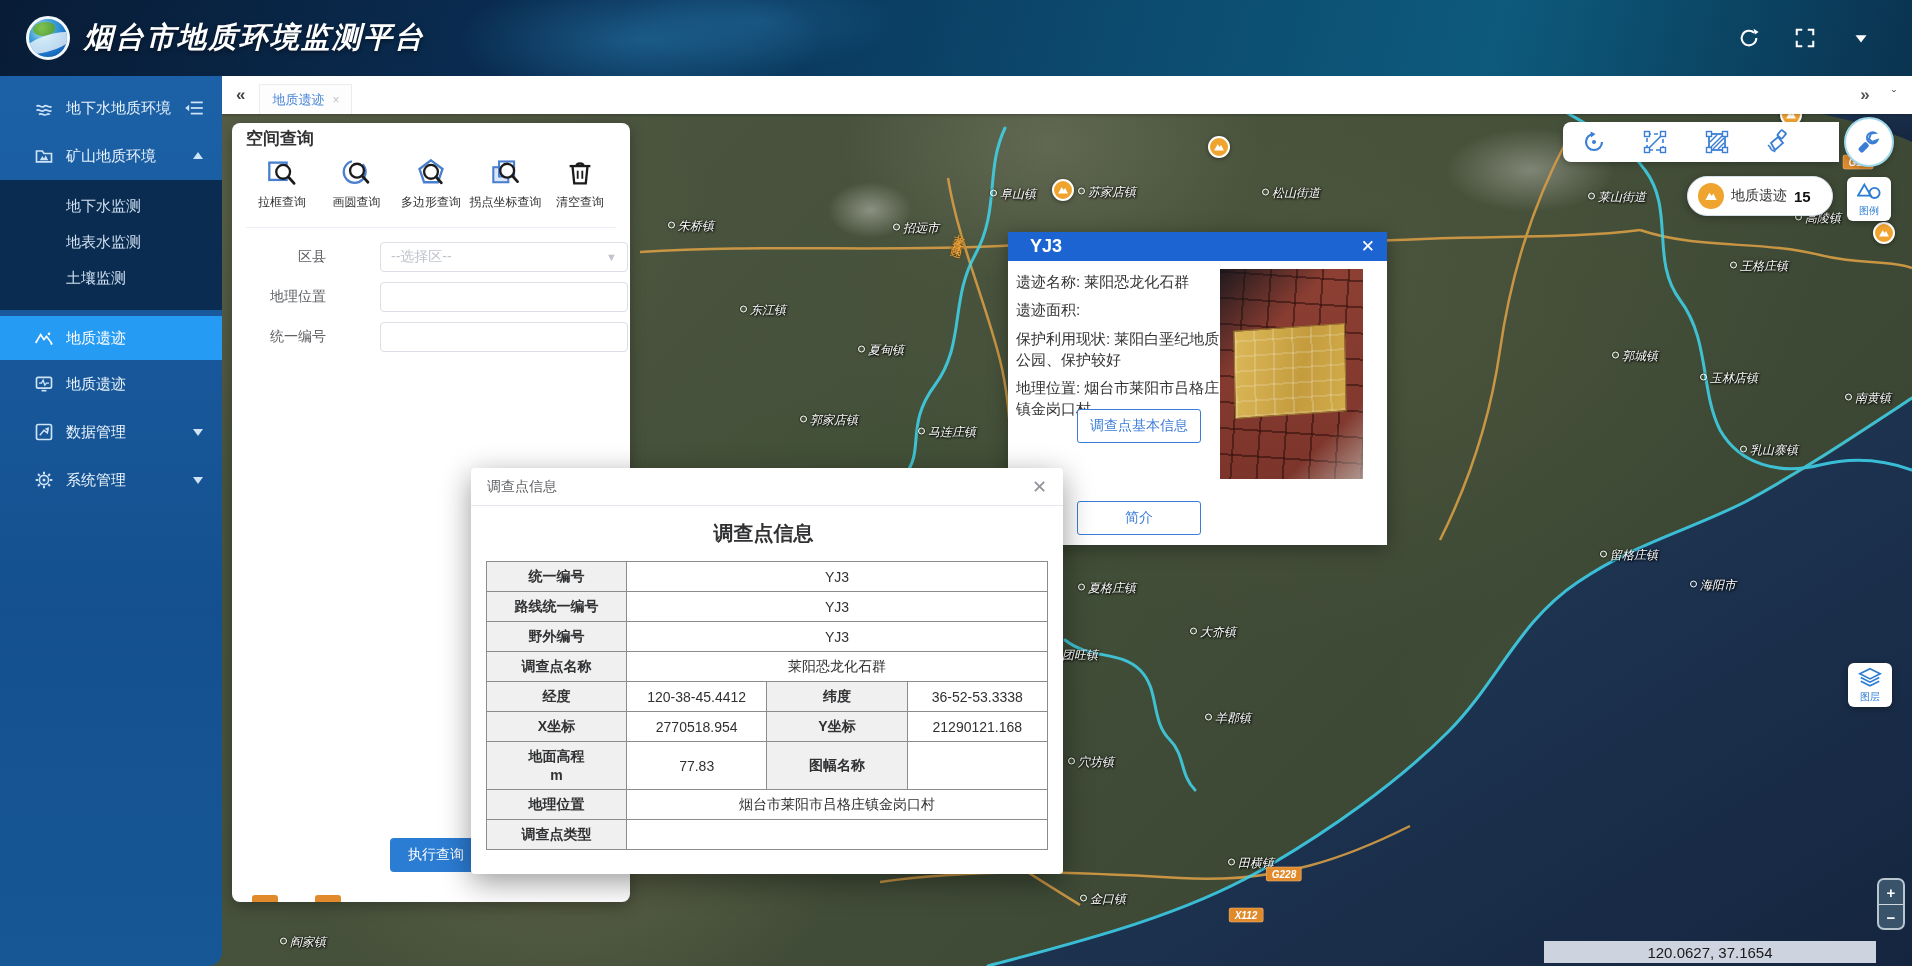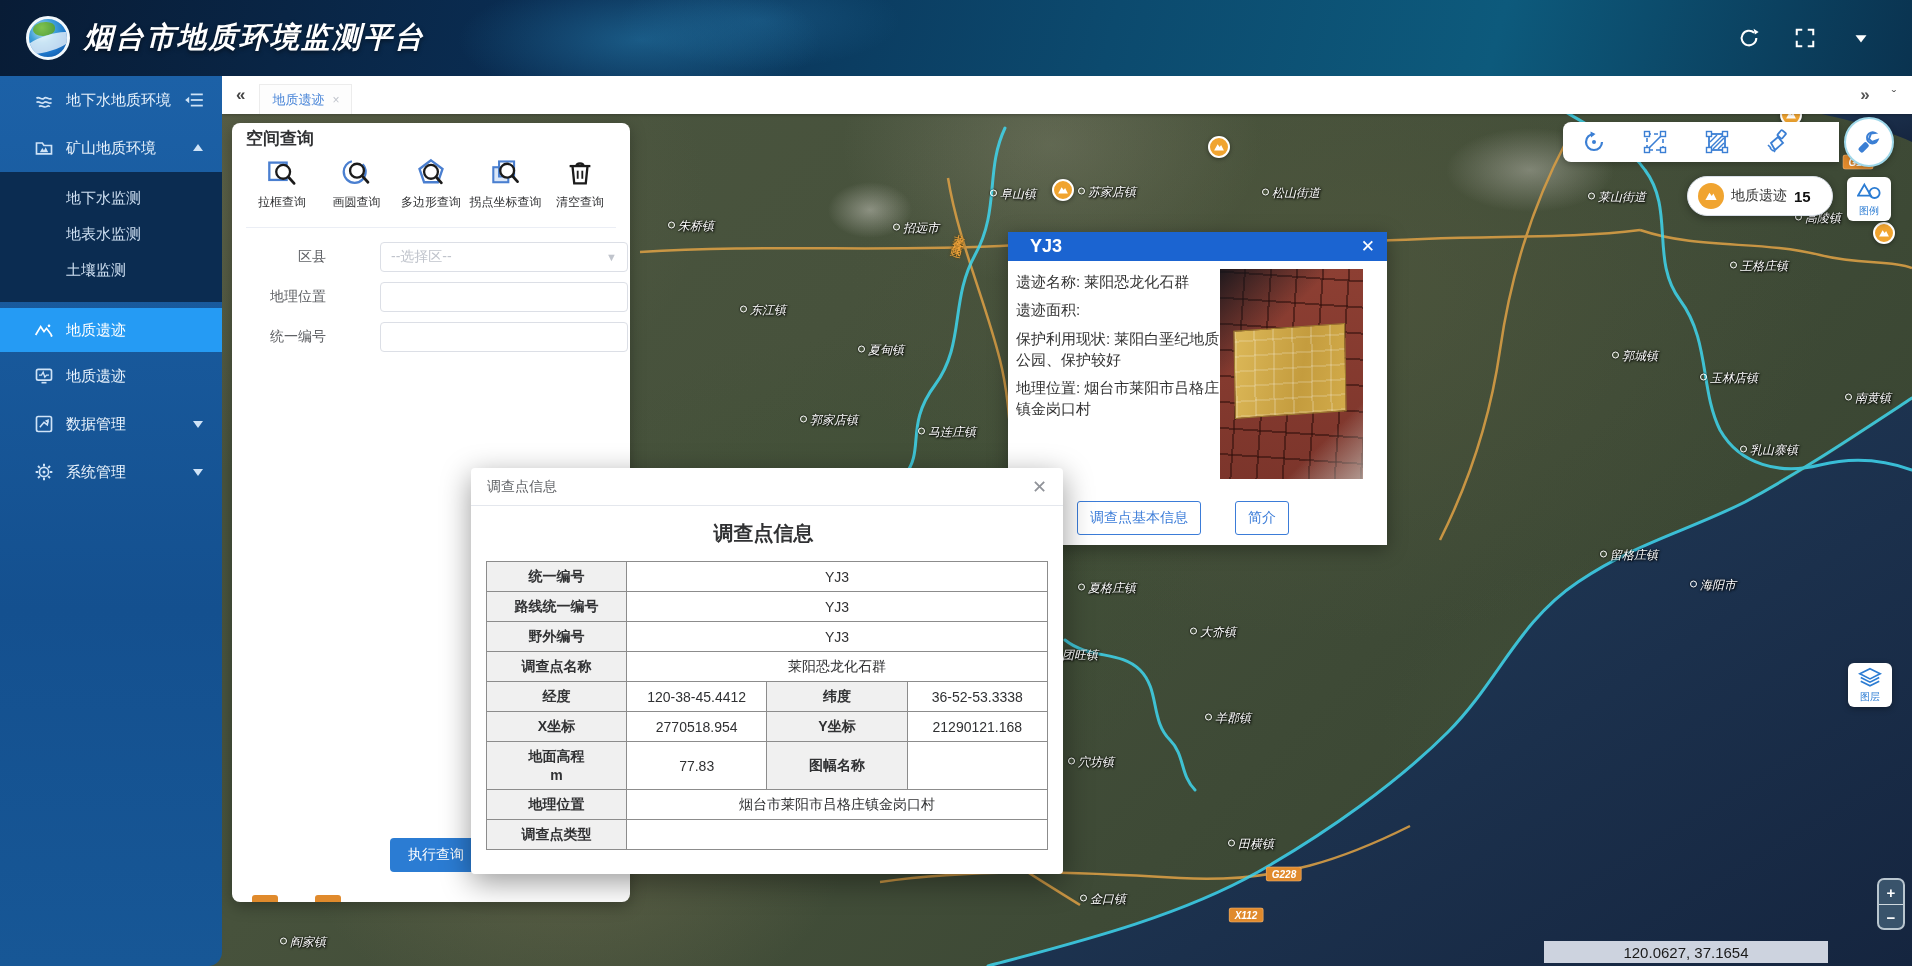--- a/index.html
+++ b/index.html
@@ -60,21 +60,21 @@
     border:1px solid #ececec; border-bottom:none; padding:0 12px; margin-top:8px; cursor:pointer; }
   .tab-chip .t { color:#4a86d8; font-size:13px; }
   .tab-chip .x { color:#c0c4cc; font-size:12px; }
   #tab-right { margin-left:auto; display:flex; align-items:center; gap:22px; margin-right:16px; color:#555; }
   #tab-expand { font-size:17px; font-weight:bold; cursor:pointer; }
   #tab-caret { font-size:13px; cursor:pointer; }
 
   
   #sidebar { position:absolute; left:0; top:76px; width:222px; height:890px;
     background:linear-gradient(#1c61a7,#14508f 60%,#175796); z-index:58;
-    border-radius:0 0 14px 0; padding-top:0; color:#e8f2fc; }
+    border-radius:0 0 14px 0; padding-top:8px; color:#e8f2fc; }
   .side-item { height:48px; display:flex; align-items:center; padding:0 18px 0 34px;
     font-size:15px; cursor:pointer; }
   .side-item .sicon { width:20px; height:20px; margin-right:12px; flex:0 0 auto; }
   .side-item .trail { margin-left:auto; }
   #submenu { background:#0b2c51; padding:8px 0 14px 0; }
   .sub-item { height:36px; line-height:36px; padding-left:66px; font-size:15px; color:#cfe0f2; cursor:pointer; }
   .side-item.active { background:#259bf4; color:#fff; height:44px; }
 
   
   #search-panel { position:absolute; left:232px; top:123px; width:398px; height:779px; background:#fff;
@@ -111,21 +111,21 @@
       linear-gradient(315deg, rgba(205,205,198,.65), rgba(205,205,198,0) 22%),
       repeating-linear-gradient(4deg, transparent 0 24px, rgba(46,14,10,.55) 24px 26px),
       repeating-linear-gradient(94deg, transparent 0 24px, rgba(46,14,10,.55) 24px 26px),
       linear-gradient(#8d3f33,#7c352b); }
   #iw-board { position:absolute; left:14px; top:58px; width:112px; height:88px;
     background:
       repeating-linear-gradient(90deg, rgba(255,255,255,.18) 0 2px, transparent 2px 19px),
       repeating-linear-gradient(0deg, rgba(255,255,255,.16) 0 2px, transparent 2px 15px),
       linear-gradient(100deg,#dcb858,#c49c3e 60%,#d2ab4a);
     border:1px solid #9c7c30; transform:rotate(-4deg) skewX(-3deg); }
-  #iw-buttons { position:absolute; left:69px; bottom:10px; display:flex; gap:34px; }
+  #iw-buttons { position:absolute; left:69px; bottom:10px; display:flex; gap:58px;flex-direction:column; }
   .iw-btn { border:1px solid #3b7cd8; color:#3b7cd8; background:#fff; font-size:14px;
     padding:7px 12px; border-radius:3px; cursor:pointer; }
 
   
   #modal { position:absolute; left:471px; top:468px; width:592px; z-index:50; background:#fff;
     border-radius:4px; box-shadow:0 8px 30px rgba(0,0,0,.4); }
   #modal-header { height:38px; display:flex; align-items:center; padding:0 16px; border-bottom:1px solid #e4e7ed; }
   #modal-header-title { font-size:14px; color:#606266; }
   #modal-close { margin-left:auto; color:#909399; font-size:18px; cursor:pointer; }
   #modal-body { padding:14px 22px 24px 15px; }
@@ -156,21 +156,21 @@
     display:flex; flex-direction:column; align-items:center; justify-content:center; gap:1px;
     box-shadow:0 2px 6px rgba(0,0,0,.3); cursor:pointer; }
   .sq-btn .bl { font-size:10px; color:#2b7cd3; }
   #legend-btn { left:1847px; top:177px; }
   #layers-btn { left:1848px; top:663px; }
   #zoom-ctl { position:absolute; left:1877px; top:878px; width:28px; height:52px; border:2px solid #b9c6cf;
     border-radius:7px; overflow:hidden; z-index:46; background:#b9c6cf; }
   .zoom-btn { width:100%; height:24px; background:#39536b; color:#fff; font-size:15px; font-weight:bold;
     display:flex; align-items:center; justify-content:center; cursor:pointer; }
   #zoom-ctl .sep { height:1px; background:#cfd8de; }
-  #coord-bar { position:absolute; left:1544px; top:941px; width:284px; height:22px; background:#cdd3df;
+  #coord-bar { position:absolute; left:1544px; top:941px; width:332px; height:22px; background:#cdd3df;
     display:flex; align-items:center; justify-content:center; font-size:15px; color:#1a1a1a; z-index:46; }
   .road-stub { position:absolute; width:26px; height:7px; background:#e08a2c; border-radius:3px 3px 0 0; z-index:41; }
 </style>
 </head>
 <body>
 
 <div id="stage">
 
   <div id="map">
     <svg id="map-vec" width="1912" height="966" viewBox="0 0 1912 966">
@@ -218,21 +218,21 @@
         <span class="map-label" style="left: 1845px; top: 398px;"><i>南黄镇</i></span>
         <span class="map-label" style="left: 1740px; top: 450px;"><i>乳山寨镇</i></span>
         <span class="map-label" style="left: 1600px; top: 555px;"><i>留格庄镇</i></span>
         <span class="map-label" style="left: 1690px; top: 585px;"><i>海阳市</i></span>
         <span class="map-label" style="left: 1160px; top: 505px;"><i>莱阳市</i></span>
         <span class="map-label" style="left: 1078px; top: 588px;"><i>夏格庄镇</i></span>
         <span class="map-label" style="left: 1052px; top: 655px;"><i>团旺镇</i></span>
         <span class="map-label" style="left: 1190px; top: 632px;"><i>大夼镇</i></span>
         <span class="map-label" style="left: 1205px; top: 718px;"><i>羊郡镇</i></span>
         <span class="map-label" style="left: 1068px; top: 762px;"><i>穴坊镇</i></span>
-        <span class="map-label" style="left: 1228px; top: 844px;"><i>田横镇</i></span>
+        <span class="map-label" style="left: 1228px; top: 863px;"><i>田横镇</i></span>
         <span class="map-label" style="left: 1080px; top: 899px;"><i>金口镇</i></span>
         <span class="map-label" style="left: 280px; top: 942px;"><i>阎家镇</i></span>
       </div>
     <div>
 
     <span class="shield" style="left: 1858px; top: 162px;"><i>G18</i></span>
         <span class="shield" style="left: 1342px; top: 250px;"><i>S11</i></span>
         <span class="shield" style="left: 1284px; top: 874px;"><i>G228</i></span>
         <span class="shield" style="left: 1246px; top: 915px;"><i>X112</i></span>
       </div>

